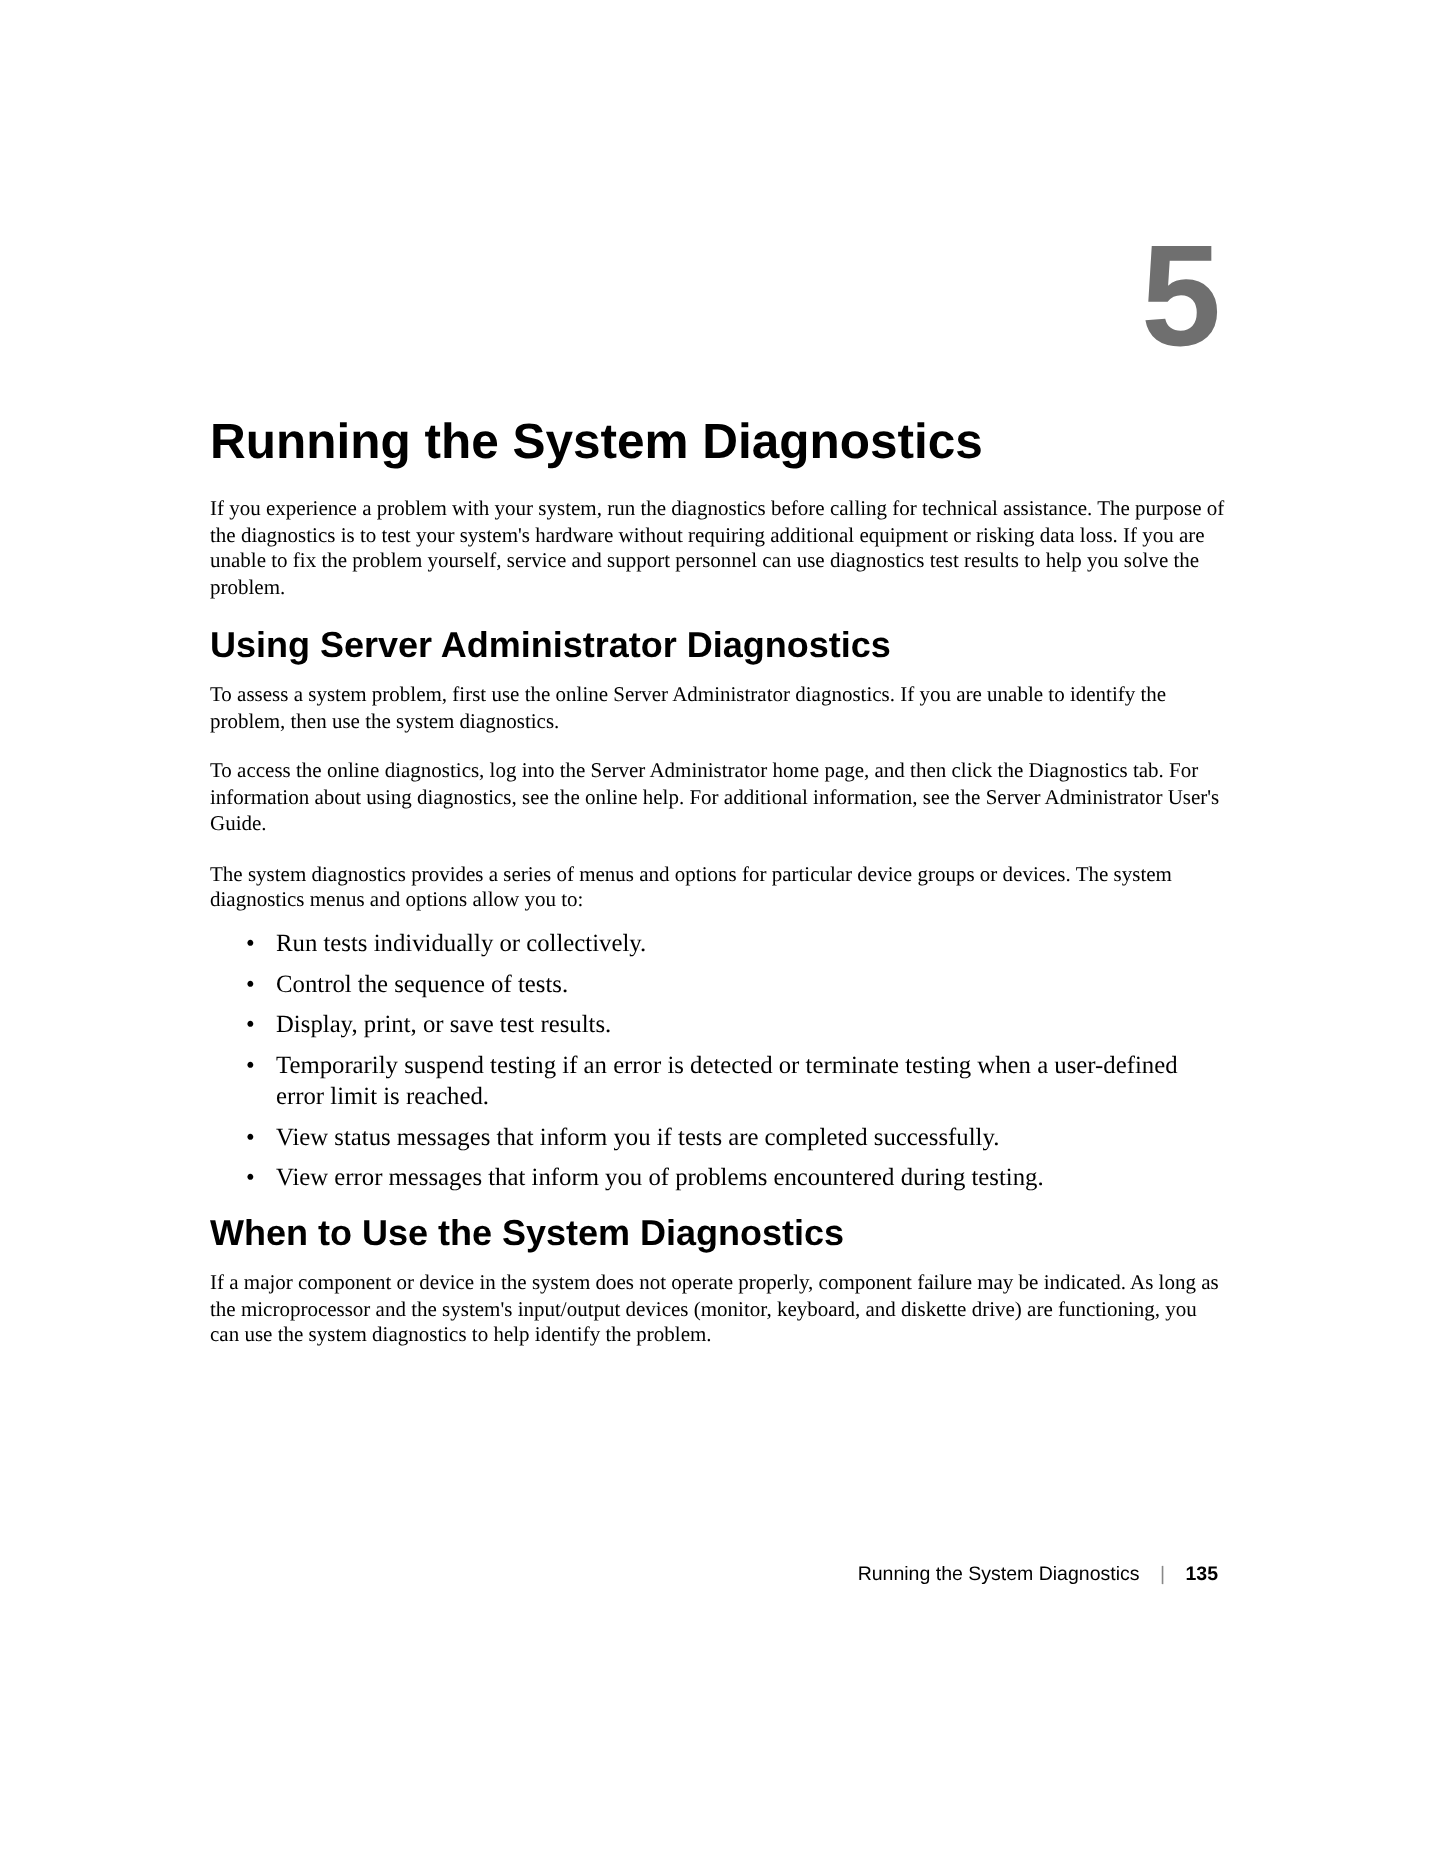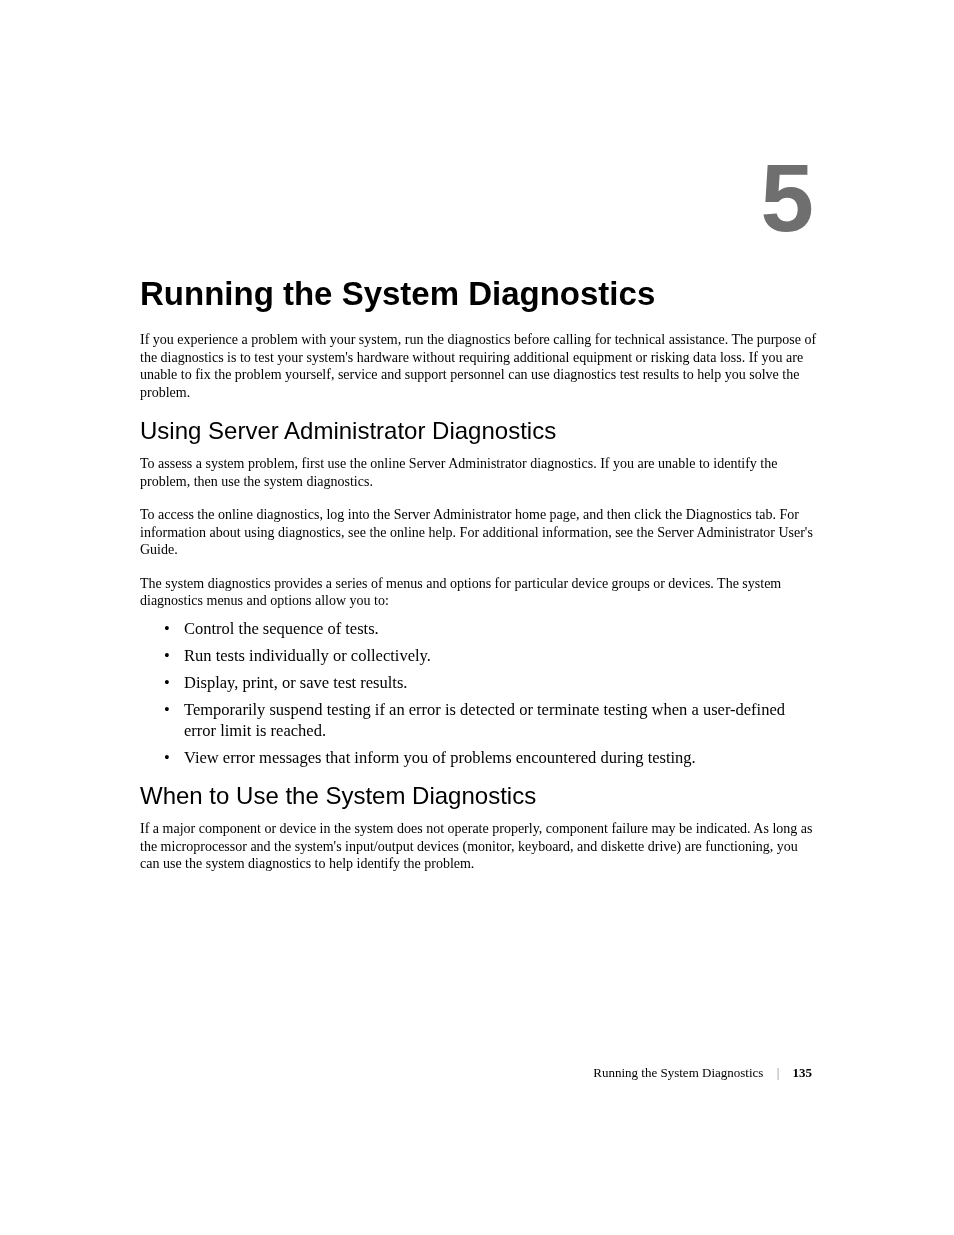--- a/index.html
+++ b/index.html
@@ -35,21 +35,21 @@
     margin-top: 135px;
     margin-bottom: 18px;
   }
   .body-text {
     font-size: 14px;
     line-height: 1.25;
     margin-bottom: 16px;
   }
   .section-heading {
     font-family: Arial, Helvetica, sans-serif;
-    font-weight: 400;
+    font-weight: 700;
     font-size: 24px;
     margin-top: 8px;
     margin-bottom: 10px;
   }
   .bold-inline { font-weight: 400; }
   .italic-inline { }
   ul.features {
     margin: 2px 0 14px 0;
     padding-left: 44px;
     list-style: none;
@@ -63,22 +63,22 @@
   }
   ul.features li::before {
     content: "•";
     position: absolute;
     left: -20px;
     top: 0;
   }
   .footer {
     position: absolute;
     right: 142px;
-    top: 1065px;
-    font-family: Liberation Serif, serif;
+    top: 1041px;
+    font-family: Liberation Sans, sans-serif;
     font-size: 13px;
     text-align: center;
   }
   .footer .pipe {
     margin: 0 10px;
     color: #888;
   }
   .footer .page-num {
     font-weight: 700;
   }
@@ -95,24 +95,25 @@
   <div class="body-text">If you experience a problem with your system, run the diagnostics before calling for technical assistance. The purpose of the diagnostics is to test your system's hardware without requiring additional equipment or risking data loss. If you are unable to fix the problem yourself, service and support personnel can use diagnostics test results to help you solve the problem.</div>
 
   <div class="section-heading">Using Server Administrator Diagnostics</div>
   <div class="body-text">To assess a system problem, first use the online Server Administrator diagnostics. If you are unable to identify the problem, then use the system diagnostics.</div>
   <div class="body-text">
     <span>To access the online diagnostics, log into the Server Administrator home page, and then click the </span><span class="bold-inline">Diagnostics</span><span> tab. For information about using diagnostics, see the online help. For additional information, see the </span><span class="italic-inline">Server Administrator User's Guide</span><span>.</span>
   </div>
 
   <div class="body-text" style="margin-bottom:8px">The system diagnostics provides a series of menus and options for particular device groups or devices. The system diagnostics menus and options allow you to:</div>
   <ul class="features">
+    <li>Run tests individually or collectively.</li>
     <li>Control the sequence of tests.</li>
-    <li>Run tests individually or collectively.</li>
     <li>Display, print, or save test results.</li>
     <li>Temporarily suspend testing if an error is detected or terminate testing when a user-defined error limit is reached.</li>
+    <li>View status messages that inform you if tests are completed successfully.</li>
     <li>View error messages that inform you of problems encountered during testing.</li>
   </ul>
 
   <div class="section-heading">When to Use the System Diagnostics</div>
   <div class="body-text">If a major component or device in the system does not operate properly, component failure may be indicated. As long as the microprocessor and the system's input/output devices (monitor, keyboard, and diskette drive) are functioning, you can use the system diagnostics to help identify the problem.</div>
 
 </div>
 
 <div class="footer">
   <span>Running the System Diagnostics</span>

